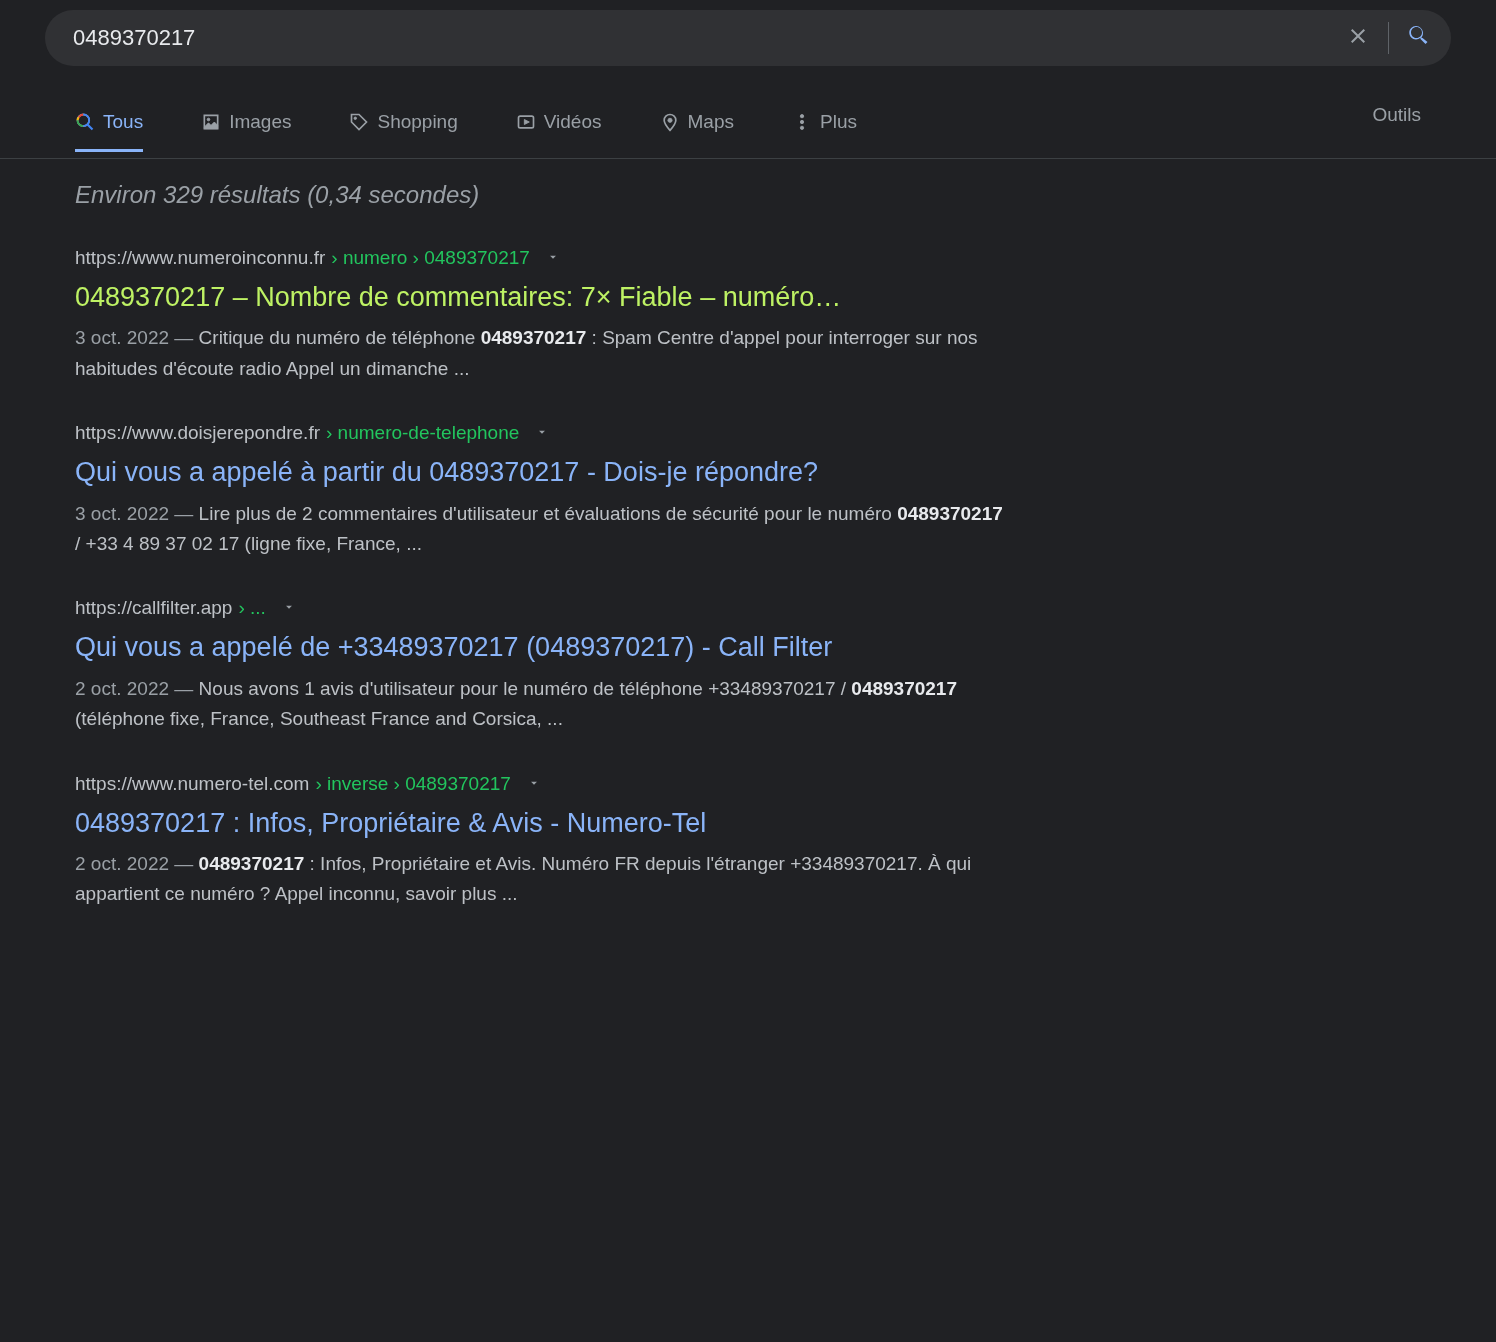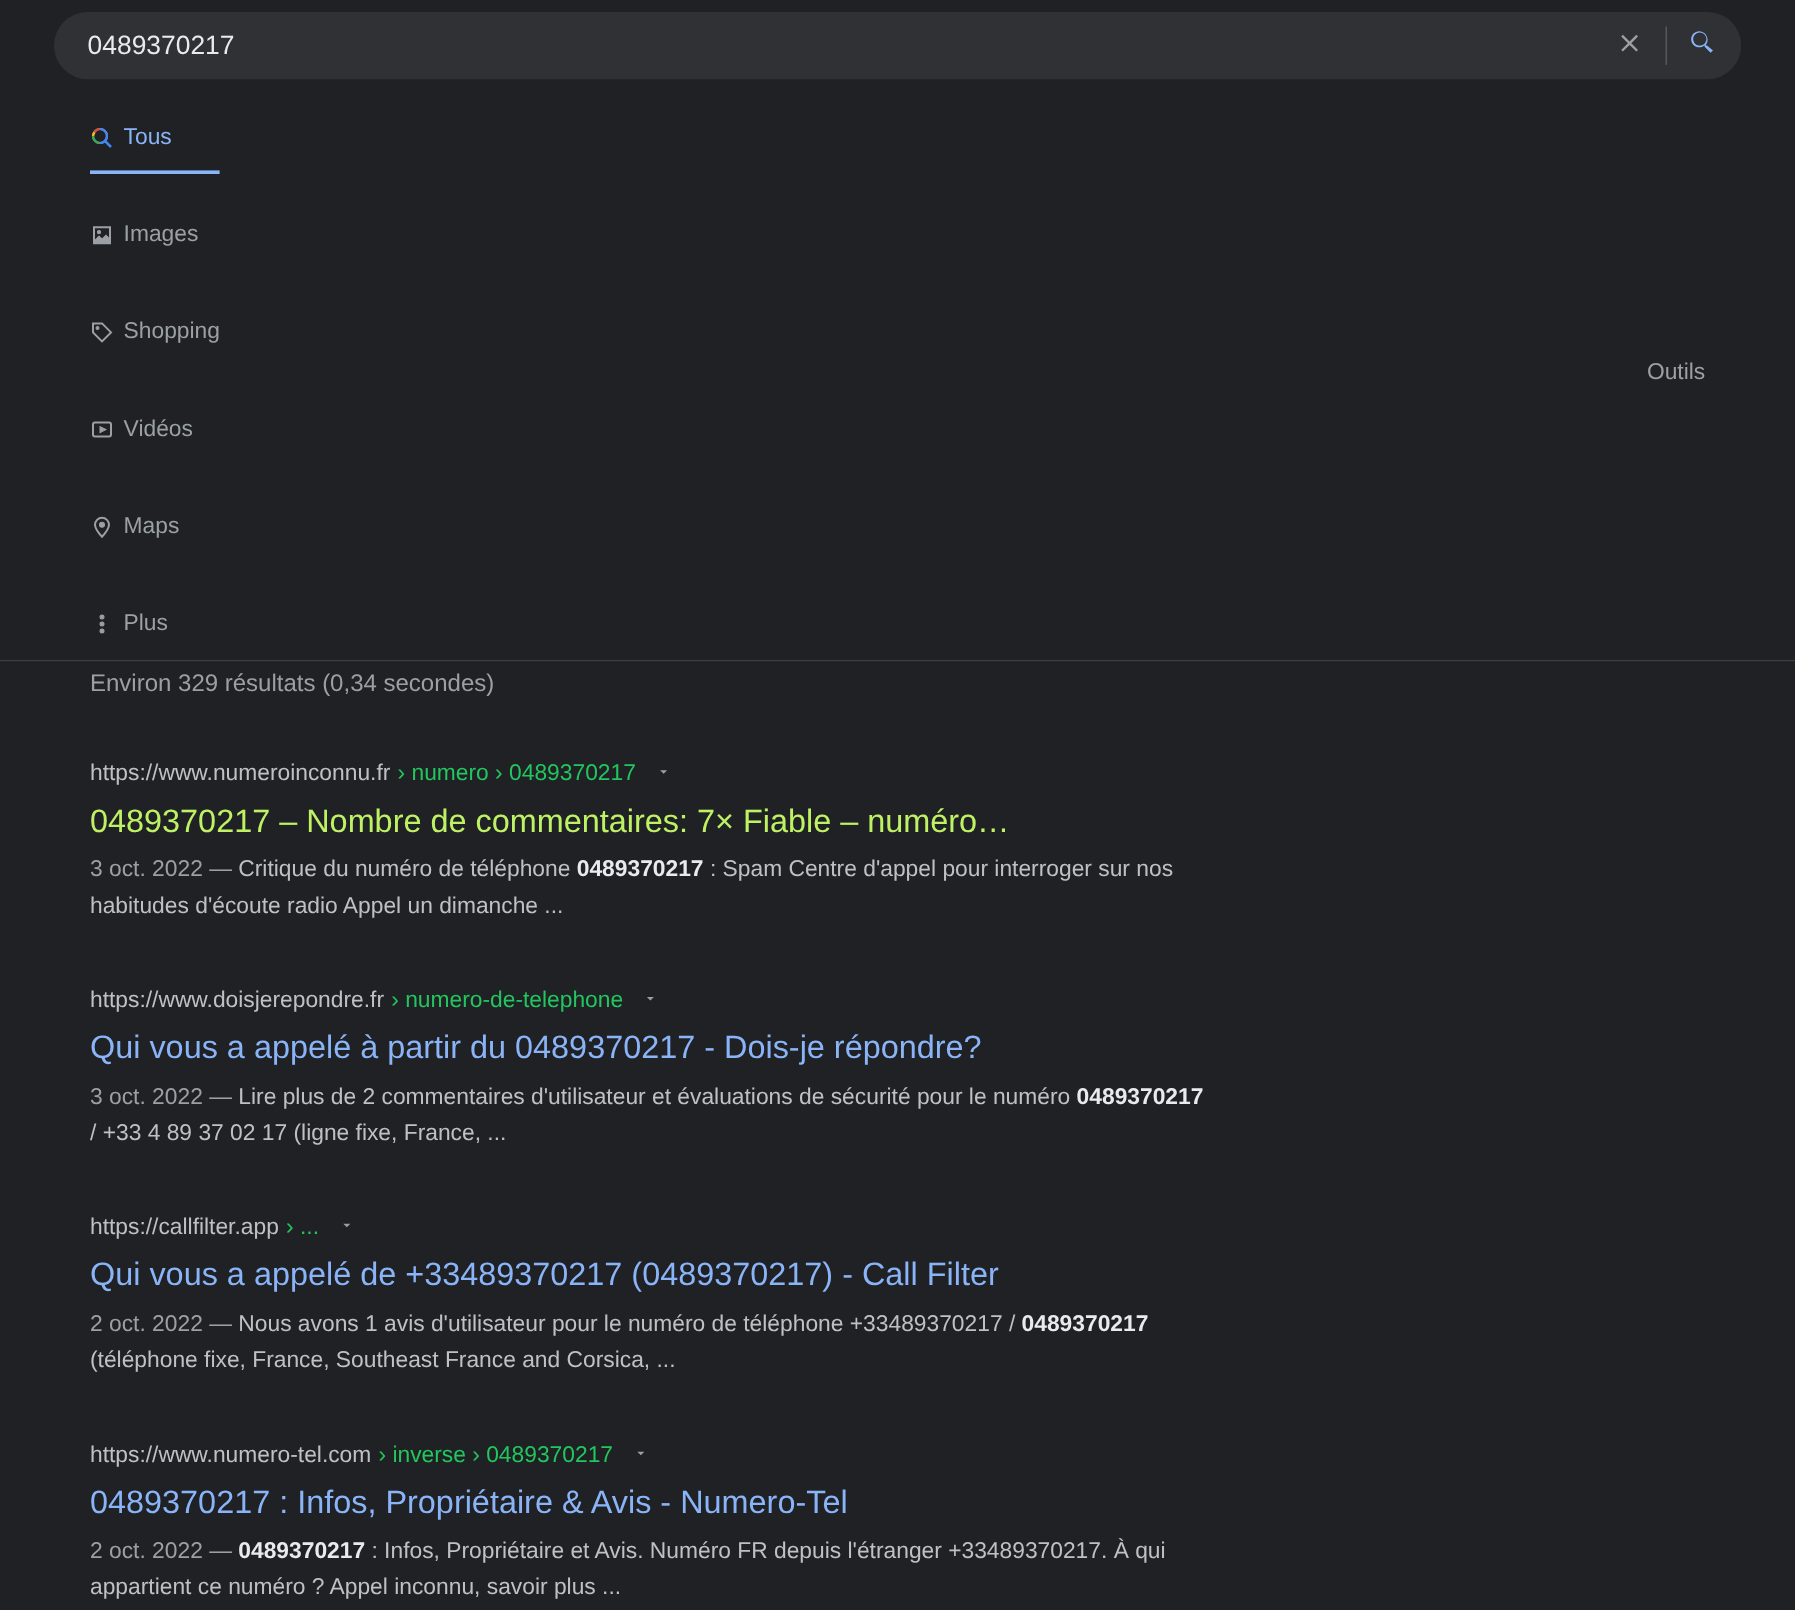--- a/index.html
+++ b/index.html
@@ -56,22 +56,21 @@
     .tabs-row {
       display: flex;
       align-items: center;
       padding: 0 75px 0 75px;
       margin-top: 38px;
       border-bottom: 1px solid #3c4043;
       position: relative;
     }
     .tabs {
       display: flex;
-      gap: 40px;
-      flex-direction: column;
+      gap: 58px;
     }
     .tab {
       display: flex;
       align-items: center;
       gap: 8px;
       color: #9aa0a6;
       font-size: 19px;
       cursor: pointer;
       padding-bottom: 16px;
       border-bottom: 3px solid transparent;
@@ -94,29 +93,30 @@
       stroke: #9aa0a6;
     }
     .tools {
       margin-left: auto;
       color: #9aa0a6;
       font-size: 19px;
       cursor: pointer;
       padding-bottom: 32px;
     }
     .stats {
-      margin: 8px 75px 0 75px;
+      margin: 22px 75px 0 75px;
       color: #9aa0a6;
-      font-size: 20px;
+      font-size: 24px;
+      font-style: italic;
     }
     .results {
       margin: 0 75px;
     }
     .result {
-      margin-top: 52px;
+      margin-top: 38px;
       max-width: 930px;
     }
     .breadcrumb {
       display: flex;
       align-items: center;
       gap: 6px;
       color: #bdc1c6;
       font-size: 19px;
       cursor: pointer;
     }

